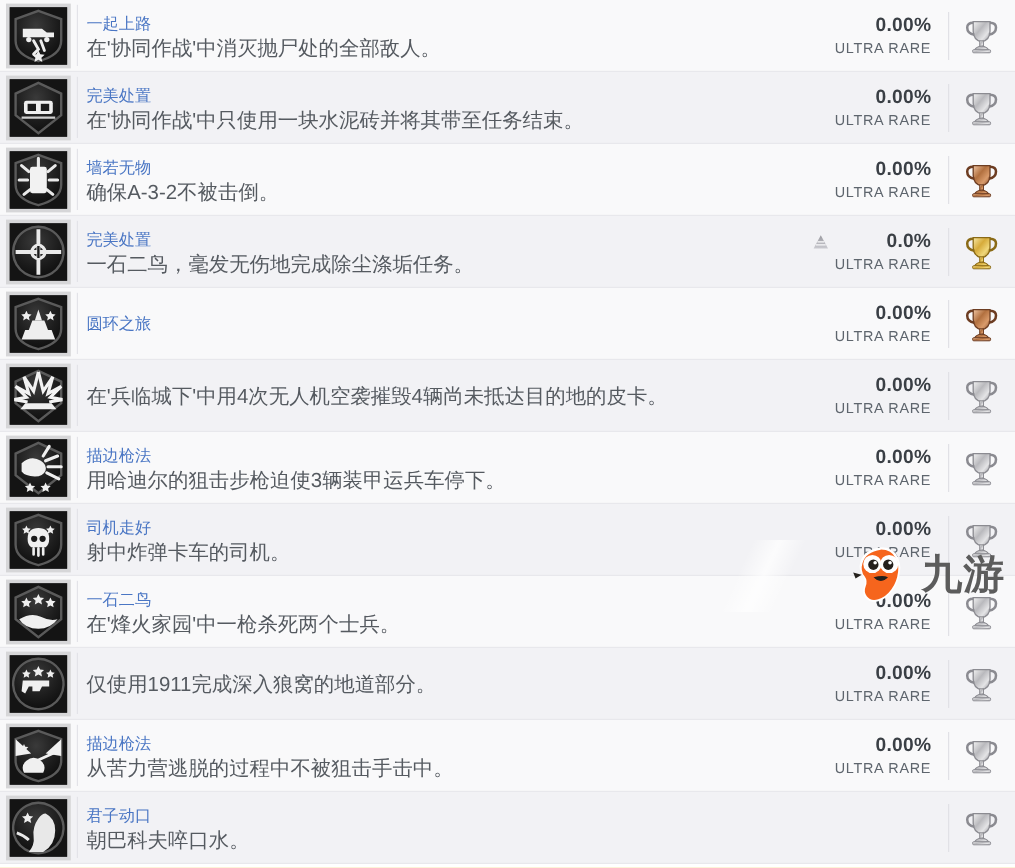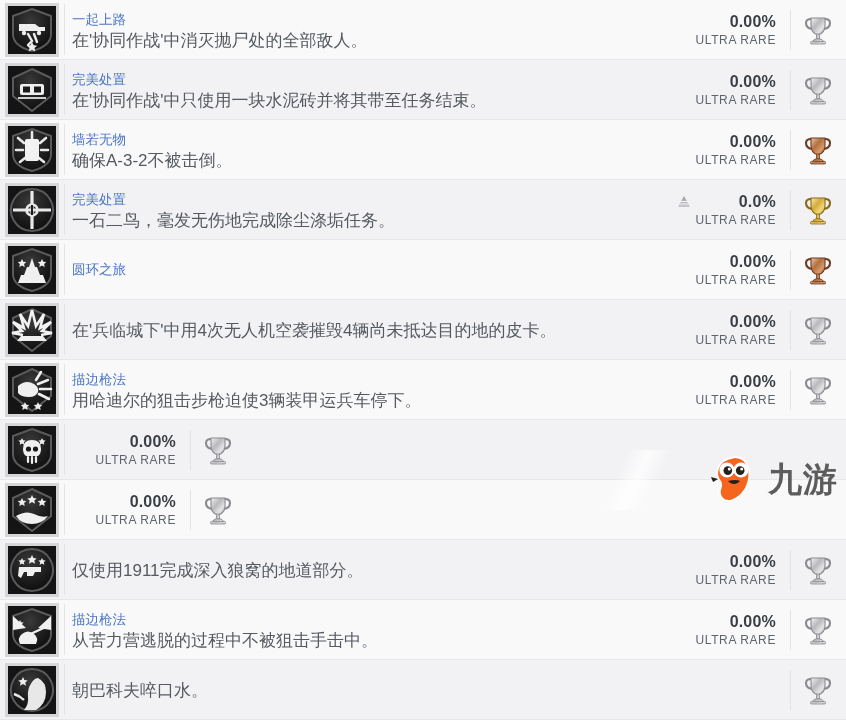--- a/index.html
+++ b/index.html
@@ -454,20 +454,24 @@
               <circle cx="20.5" cy="23" r="2.6" fill="#1b1b1b"></circle>
               <circle cx="27.5" cy="23" r="2.6" fill="#1b1b1b"></circle>
               <path d="M20 31 v5 M24 31 v6 M28 31 v5" stroke="#f0f0f0" stroke-width="2.2" stroke-linecap="round"></path>
               <path d="M14 12 l1.1 2.3 2.5 .3 -1.8 1.7 .5 2.5 -2.3-1.3 -2.3 1.3 .5-2.5 -1.8-1.7 2.5-.3 z" fill="#efefef"></path>
               <path d="M34 12 l1.1 2.3 2.5 .3 -1.8 1.7 .5 2.5 -2.3-1.3 -2.3 1.3 .5-2.5 -1.8-1.7 2.5-.3 z" fill="#efefef"></path>
             </svg>
           </span>
         </span>
       </div>
       <div class="row-divider"></div>
+      <div class="text-cell">
+        <a class="trophy-title" href="#">司机走好</a>
+        <div class="trophy-desc">射中炸弹卡车的司机。</div>
+      </div>
       <div class="rarity-cell">
         <div class="rarity-pct-line">
           <span class="rarity-pct">0.00%</span>
         </div>
         <div class="rarity-label">ULTRA RARE</div>
       </div>
       <div class="trophy-cell">
         <svg viewBox="0 0 34 34">
           <path d="M10 5 h14 v8 q0 7 -7 9 q-7 -2 -7 -9 z" fill="url(#gradSilver)" stroke="#8b8b91" stroke-width="1.1"></path>
           <path d="M10 6 q-5 0 -5 4 q0 5 6 6" fill="none" stroke="#8b8b91" stroke-width="2.1"></path>
@@ -487,20 +491,24 @@
               <path d="M24 3 L43 12 L43 30 L24 45 L5 30 L5 12 Z" fill="url(#badgeBg)" stroke="#5a5a5a" stroke-width="2"></path>
               <path d="M14 12 l1.3 2.7 3 .4 -2.2 2 .6 2.9 -2.7-1.5 -2.7 1.5 .6-2.9 -2.2-2 3-.4 z" fill="#efefef"></path>
               <path d="M24 9 l1.4 3 3.3 .4 -2.4 2.2 .7 3.2 -3-1.7 -3 1.7 .7-3.2 -2.4-2.2 3.3-.4 z" fill="#efefef"></path>
               <path d="M34 12 l1.3 2.7 3 .4 -2.2 2 .6 2.9 -2.7-1.5 -2.7 1.5 .6-2.9 -2.2-2 3-.4 z" fill="#efefef"></path>
               <path d="M8 30 q10 -6 18 -2 q8 4 14 2 q-6 8 -16 8 q-11 0 -16 -8 z" fill="#f0f0f0"></path>
             </svg>
           </span>
         </span>
       </div>
       <div class="row-divider"></div>
+      <div class="text-cell">
+        <a class="trophy-title" href="#">一石二鸟</a>
+        <div class="trophy-desc">在'烽火家园'中一枪杀死两个士兵。</div>
+      </div>
       <div class="rarity-cell">
         <div class="rarity-pct-line">
           <span class="rarity-pct">0.00%</span>
         </div>
         <div class="rarity-label">ULTRA RARE</div>
       </div>
       <div class="trophy-cell">
         <svg viewBox="0 0 34 34">
           <path d="M10 5 h14 v8 q0 7 -7 9 q-7 -2 -7 -9 z" fill="url(#gradSilver)" stroke="#8b8b91" stroke-width="1.1"></path>
           <path d="M10 6 q-5 0 -5 4 q0 5 6 6" fill="none" stroke="#8b8b91" stroke-width="2.1"></path>
@@ -594,20 +602,21 @@
               <path d="M24 3 A21 21 0 1 1 23.9 3 Z" fill="url(#badgeBg)" stroke="#5a5a5a" stroke-width="2"></path>
               <path d="M30 12 q8 4 8 14 q0 12 -10 18 h-12 q5 -6 4 -13 q-1 -8 4 -15 q3 -4 6 -4 z" fill="#e8e8e8"></path>
               <path d="M6 28 q6 2 10 6" stroke="#e8e8e8" stroke-width="2.4" fill="none"></path>
               <path d="M15 11 l1.4 3 3.3 .4 -2.4 2.2 .7 3.2 -3-1.7 -3 1.7 .7-3.2 -2.4-2.2 3.3-.4 z" fill="#efefef"></path>
             </svg>
           </span>
         </span>
       </div>
       <div class="row-divider"></div>
       <div class="text-cell">
+        <a class="trophy-title" href="#">君子动口</a>
         <div class="trophy-desc">朝巴科夫啐口水。</div>
       </div>
       <div class="rarity-cell">
         <div class="rarity-pct-line">
           <span class="rarity-pct"></span>
         </div>
         <div class="rarity-label"></div>
       </div>
       <div class="trophy-cell">
         <svg viewBox="0 0 34 34">

